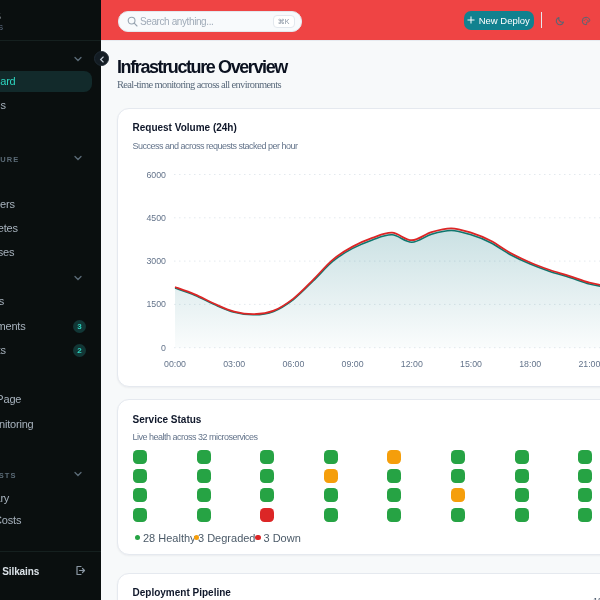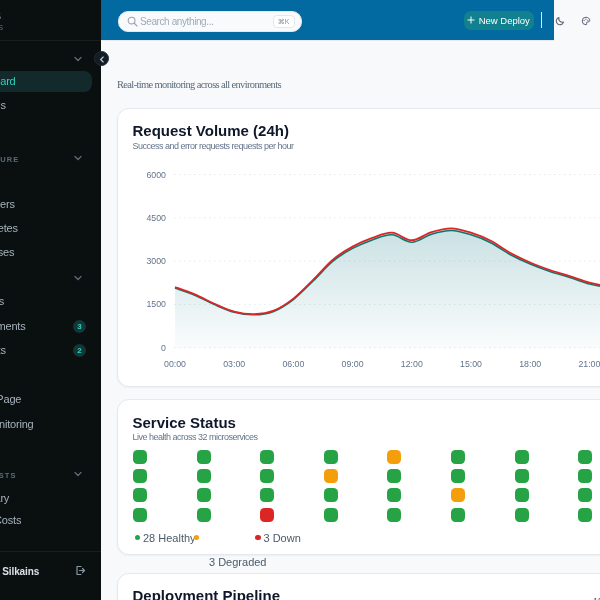--- a/index.html
+++ b/index.html
@@ -10,32 +10,32 @@
   
   #sidebar { position:absolute; left:-80px; top:0; width:181px; height:600px; background:#0a0f0f; }
   .sb-row { position:absolute; left:8px; width:164px; height:21px; display:flex; align-items:center; }
   .sb-label { font-size:11px; color:#a7b2bd; position:absolute; left:35.5px; white-space:nowrap; line-height:21px; letter-spacing:-0.2px; }
   .sb-head { position:absolute; left:16px; width:156px; height:12px; }
   .sb-head .txt { position:absolute; left:0; top:1.5px; font-size:7.5px; letter-spacing:1px; color:#5b6b77; font-weight:700; white-space:nowrap; }
   .sb-chev { position:absolute; right:9px; top:0; width:10px; height:10px; }
   .badge { position:absolute; right:6px; top:4px; width:13px; height:13px; border-radius:50%; background:#123736; color:#2dd4bf; font-size:8px; font-weight:700; display:flex; align-items:center; justify-content:center; }
 
   
-  #topbar { position:absolute; left:101px; top:0; width:453px; height:41px; background:#0369a1; border-bottom:1px solid #e7ebf0; }
+  #topbar { position:absolute; left:101px; top:0; width:499px; height:41px; background:#ef4444; border-bottom:1px solid #e7ebf0; }
   #search { position:absolute; left:16.5px; top:10.5px; width:184px; height:21px; background:#f8fafc; border:1px solid #e3e8ee; border-radius:10px; }
   #search .ph { position:absolute; left:21.5px; top:4px; font-size:10px; color:#a0abb8; letter-spacing:-0.4px; }
   #kbd { position:absolute; right:6px; top:3.5px; width:22px; height:13px; background:#ffffff; border:1px solid #e3e8ee; border-radius:4px; font-size:7px; color:#8792a0; display:flex; align-items:center; justify-content:center; }
   #deploy { position:absolute; left:362.5px; top:10.5px; width:70px; height:19px; background:#11818f; border-radius:7px; color:#ffffff; font-size:9.5px; font-weight:500; display:flex; align-items:center; justify-content:center; gap:3.5px; }
   #tb-div { position:absolute; left:439.5px; top:12px; width:1px; height:16px; background:#e5e9ee; }
 
   
   h1 { position:absolute; left:117px; top:58px; font-size:18px; font-weight:700; color:#0b1220; letter-spacing:-1.4px; line-height:1; }
   .h-sub { position:absolute; left:117px; top:79.8px; font-size:10.5px; color:#5b6b7c; letter-spacing:-0.65px; line-height:1;font-family:Liberation Serif, serif; }
   .card { position:absolute; left:117px; width:562px; background:#ffffff; border:1px solid #e5e9ef; border-radius:12px; box-shadow:0 1px 2px rgba(15,23,42,0.05); }
-  .c-title { position:absolute; left:14.5px; font-size:15px; font-weight:700; color:#0f172a; letter-spacing:0px; line-height:1; }
+  .c-title { position:absolute; left:14.5px; font-size:10px; font-weight:700; color:#0f172a; letter-spacing:0px; line-height:1; }
   .c-sub { position:absolute; left:14.5px; font-size:9px; color:#64748b; letter-spacing:-0.5px; line-height:1; }
 
   
   .sq { position:absolute; width:14px; height:14px; border-radius:4.5px; background:#26a344; }
   .sq.o { background:#f59e0b; }
   .sq.r { background:#dc2626; }
   .lg-dot { position:absolute; width:5.5px; height:5.5px; border-radius:50%; }
   .lg-txt { position:absolute; font-size:11px; color:#4b5a68; }
 </style>
 </head>
@@ -152,25 +152,26 @@
         <circle cx="16.5" cy="10.5" r="1.4" fill="#5a6573"></circle>
       </svg>
   </div>
 
   <div class="abs" style="left:94.3px; top:51px; width:15px; height:15px; border-radius:50%; background:#131c23; border:1px solid #202b34;">
     <svg class="abs" style="left:4px; top:3.5px;" width="6" height="7" viewBox="0 0 6 7">
         <path d="M4.2 1 L1.6 3.5 L4.2 6" stroke="#c3ccd6" stroke-width="1.1" fill="none" stroke-linecap="round"></path>
       </svg>
   </div>
 
+  <h1>Infrastructure Overview</h1>
   <div class="h-sub">Real-time monitoring across all environments</div>
 
   <div class="card" style="top:108px; height:279px;">
     <div class="c-title" style="top:13.8px;">Request Volume (24h)</div>
-    <div class="c-sub" style="top:32.95px;">Success and error requests requests per hour</div>
+    <div class="c-sub" style="top:32.95px;">Success and across requests stacked per hour</div>
     <svg class="abs" style="left:0; top:0;" width="560" height="277" viewBox="117 108 560 277">
       <defs>
         <linearGradient id="areaGrad" x1="0" y1="0" x2="0" y2="1">
           <stop offset="0%" stop-color="#0d7480" stop-opacity="0.22"></stop>
           <stop offset="100%" stop-color="#0d7480" stop-opacity="0.02"></stop>
         </linearGradient>
       </defs>
 
       <g stroke="#e3e9ee" stroke-width="1" stroke-dasharray="1.5 3.5">
         <line x1="173" y1="173.5" x2="677" y2="173.5"></line>
@@ -205,21 +206,21 @@
   </div>
 
   <div class="card" style="top:398.7px; height:156px;">
     <div class="c-title" style="top:14.9px;">Service Status</div>
     <div class="c-sub" style="top:33.05px;">Live health across 32 microservices</div>
     <div id="grid"></div>
 
     <div class="lg-dot" style="left:16.5px; top:135.3px; background:#26a344;"></div>
     <div class="lg-txt" style="left:25px; top:132.3px;">28 Healthy</div>
     <div class="lg-dot" style="left:75.5px; top:135.3px; background:#f59e0b;"></div>
-    <div class="lg-txt" style="left:91px; top:132.3px;margin-top:24px;">3 Degraded</div>
+    <div class="lg-txt" style="left:80px; top:132.3px;">3 Degraded</div>
     <div class="lg-dot" style="left:137px; top:135.3px; background:#dc2626;"></div>
     <div class="lg-txt" style="left:145.5px; top:132.3px;">3 Down</div>
   <div class="sq" style="left: 15.2px; top: 50.2px;"></div>
       <div class="sq" style="left: 78.77px; top: 50.2px;"></div>
       <div class="sq" style="left: 142.34px; top: 50.2px;"></div>
       <div class="sq" style="left: 205.91px; top: 50.2px;"></div>
       <div class="sq o" style="left: 269.48px; top: 50.2px;"></div>
       <div class="sq" style="left: 333.05px; top: 50.2px;"></div>
       <div class="sq" style="left: 396.62px; top: 50.2px;"></div>
       <div class="sq" style="left: 460.19px; top: 50.2px;"></div>

